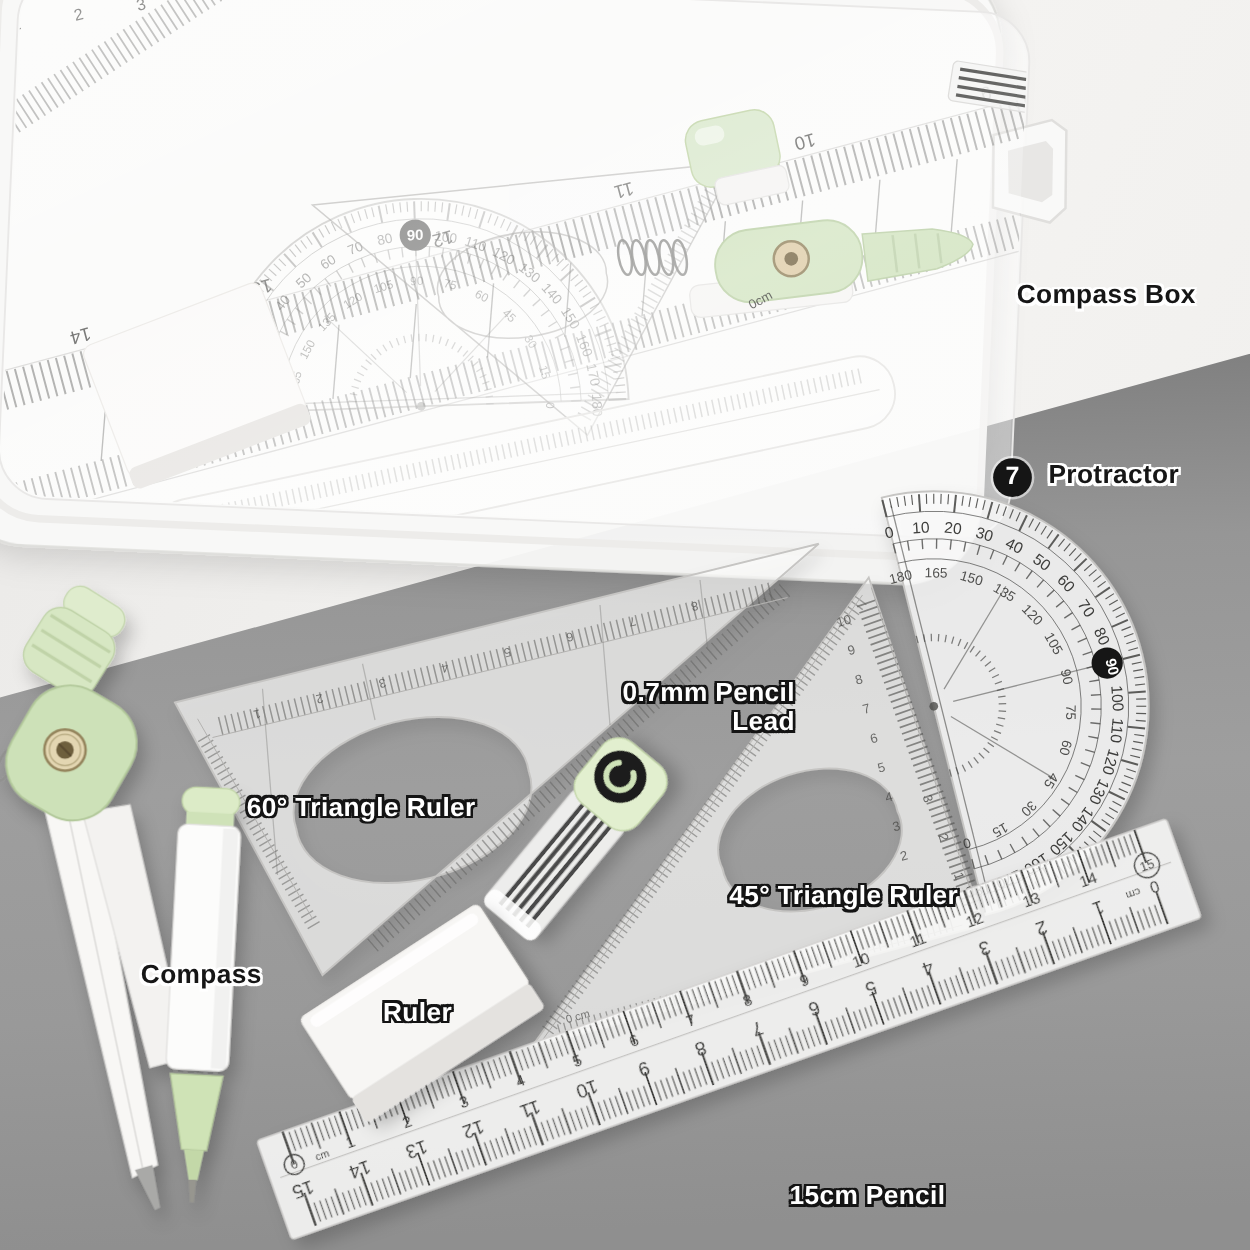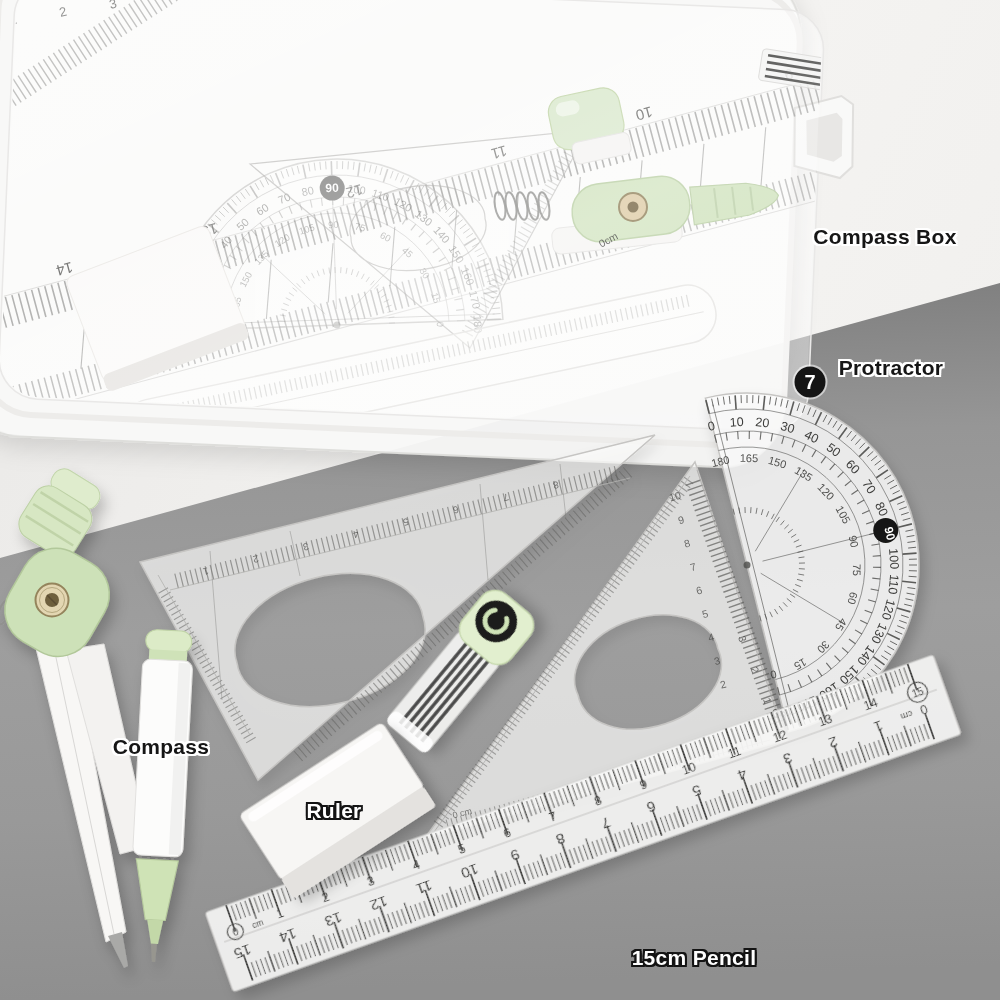--- a/index.html
+++ b/index.html
@@ -737,17 +737,23 @@
       <rect x="12" y="550" width="92" height="102" rx="36" transform="rotate(30 55 600)" fill="#cde1b8" stroke="#b2c89a" stroke-width="1.5"></rect>
       <circle cx="52" cy="600" r="16.5" fill="#e3d6b2" stroke="#94845c" stroke-width="2"></circle>
       <circle cx="52" cy="600" r="12.5" fill="none" stroke="#b5a87f" stroke-width="1"></circle>
       <circle cx="52" cy="600" r="7" fill="#6e5f3e"></circle>
       <line x1="47" y1="595" x2="57" y2="605" stroke="#5a4c30" stroke-width="1.5"></line>
     </g>
   </svg>
 
   <div class="lbl dark" style="left:885px;top:236px">Compass Box</div>
   <div class="badge" style="left:810px;top:382px">7</div>
-  <div class="lbl dark" style="left:891px;top:367px">Protractor</div>
-  <div class="lbl dark" style="left:161px;top:746px">Compass</div>
+  <div class="lbl dark" style="left:891px;top:380px">Protractor</div>
+  <div class="lbl light" style="left:567px;top:566px">
+    <span style="display:block">0.7mm Pencil</span>
+    <span style="display:block">Lead</span>
+  </div>
+  <div class="lbl light" style="left:289px;top:646px">60° Triangle Ruler</div>
+  <div class="lbl light" style="left:675px;top:717px">45° Triangle Ruler</div>
+  <div class="lbl dark" style="left:161px;top:780px">Compass</div>
   <div class="lbl light" style="left:334px;top:810px">Ruler</div>
   <div class="lbl light" style="left:694px;top:957px">15cm Pencil</div>
 </div>
 
 </body></html>

